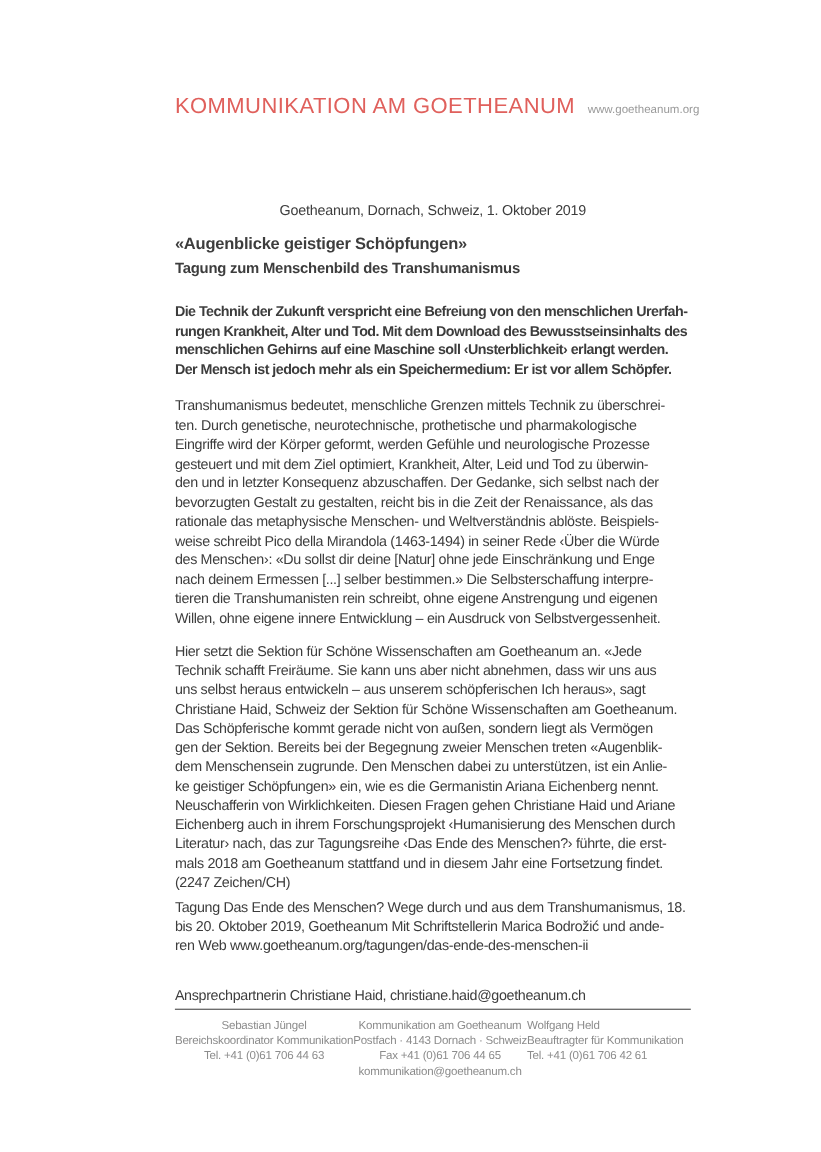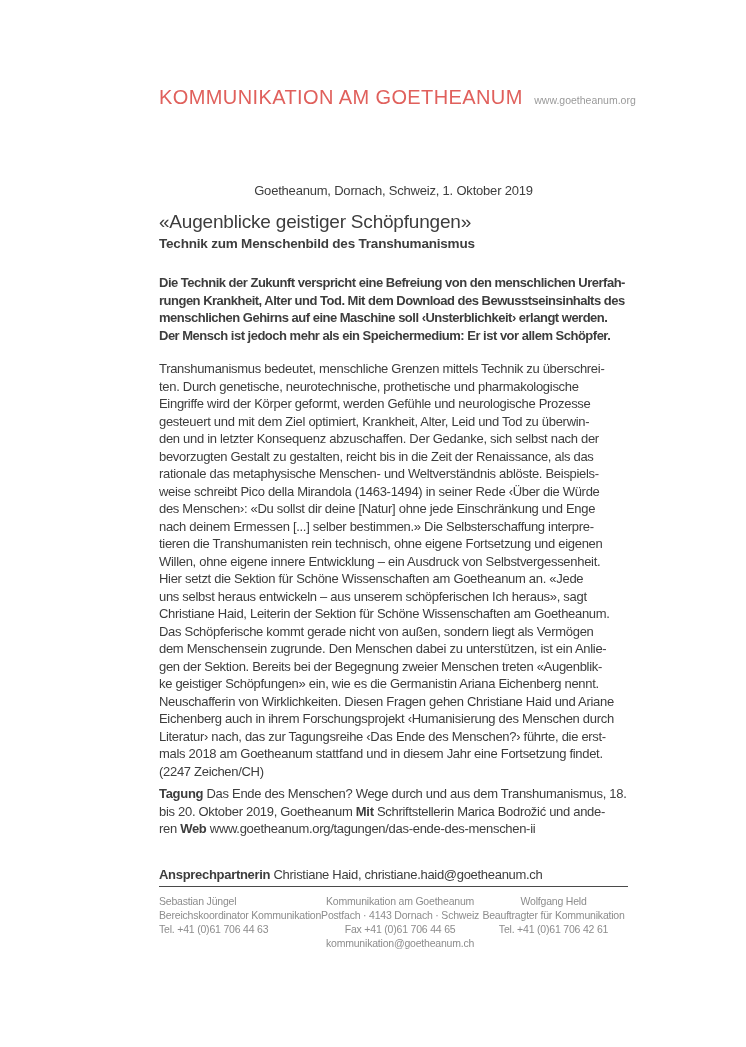--- a/index.html
+++ b/index.html
@@ -36,22 +36,22 @@
   }
   .dateline {
     margin-top: 74px;
     text-align: center;
     font-size: 13px;
     line-height: 16px;
     letter-spacing: -0.2px;
   }
   .title {
     margin-top: 12px;
-    font-size: 19px;
-    font-weight: normal;
+    font-size: 15px;
+    font-weight: bold;
     line-height: 22px;
     letter-spacing: -0.2px;
   }
   .subtitle {
     margin-top: 2px;
     font-size: 13.5px;
     font-weight: bold;
     line-height: 18px;
     letter-spacing: -0.2px;
   }
@@ -60,93 +60,94 @@
     line-height: 17.5px;
     letter-spacing: -0.3px;
   }
   .tline { white-space: nowrap; }
   .lead {
     margin-top: 21px;
     font-weight: bold;
     letter-spacing: -0.5px;
   }
   .para1 { margin-top: 16px; }
-  .para2 { }
+  .para2 { margin-top: 13px; }
   .char-count {
     text-align: left;
     font-size: 13px;
     line-height: 17.5px;
     letter-spacing: -0.3px;
   }
   .event-block { margin-top: 5px; }
   .contact-line { margin-top: 28px; }
-  .b { font-weight: bold; text-align: right; }
+  .b { font-weight: normal; text-align: right; }
   .rule {
     margin-top: 3px;
     border-top: 1px solid #4a4a4a;
     height: 0;
   }
   .footer {
     margin-top: 7px;
     display: grid;
     grid-template-columns: 1fr auto 1fr;
     font-size: 10.5px;
     line-height: 14px;
     color: #8c8c8c;
     letter-spacing: -0.2px;
   }
-  .footer .col-left   { text-align: left; }
+  .footer .col-left   { text-align: center; }
   .footer .col-center { text-align: center; }
-  .footer .col-right  { text-align: center; }
+  .footer .col-right  { text-align: left; }
 </style>
 </head>
 <body>
 
 <div class="page">
   <div class="content">
 
     <div class="masthead">
       <span class="brand">KOMMUNIKATION AM GOETHEANUM</span>
       <span class="site-url">www.goetheanum.org</span>
     </div>
 
     <div class="dateline">Goetheanum, Dornach, Schweiz, 1. Oktober 2019</div>
 
     <div class="title">«Augenblicke geistiger Schöpfungen»</div>
-    <div class="subtitle">Technik zum Menschenbild des Transhumanismus</div>
+    <div class="subtitle">Tagung zum Menschenbild des Transhumanismus</div>
 
     <div class="para lead">
         <div class="tline">Die Technik der Zukunft verspricht eine Befreiung von den menschlichen Urerfah-</div>
         <div class="tline">rungen Krankheit, Alter und Tod. Mit dem Download des Bewusstseinsinhalts des</div>
         <div class="tline">menschlichen Gehirns auf eine Maschine soll ‹Unsterblichkeit› erlangt werden.</div>
         <div class="tline">Der Mensch ist jedoch mehr als ein Speichermedium: Er ist vor allem Schöpfer.</div>
       </div>
 
     <div class="para para1">
         <div class="tline">Transhumanismus bedeutet, menschliche Grenzen mittels Technik zu überschrei-</div>
         <div class="tline">ten. Durch genetische, neurotechnische, prothetische und pharmakologische</div>
         <div class="tline">Eingriffe wird der Körper geformt, werden Gefühle und neurologische Prozesse</div>
         <div class="tline">gesteuert und mit dem Ziel optimiert, Krankheit, Alter, Leid und Tod zu überwin-</div>
         <div class="tline">den und in letzter Konsequenz abzuschaffen. Der Gedanke, sich selbst nach der</div>
         <div class="tline">bevorzugten Gestalt zu gestalten, reicht bis in die Zeit der Renaissance, als das</div>
         <div class="tline">rationale das metaphysische Menschen- und Weltverständnis ablöste. Beispiels-</div>
         <div class="tline">weise schreibt Pico della Mirandola (1463-1494) in seiner Rede ‹Über die Würde</div>
         <div class="tline">des Menschen›: «Du sollst dir deine [Natur] ohne jede Einschränkung und Enge</div>
         <div class="tline">nach deinem Ermessen [...] selber bestimmen.» Die Selbsterschaffung interpre-</div>
-        <div class="tline">tieren die Transhumanisten rein technisch, ohne eigene Fortsetzung und eigenen</div>
+        <div class="tline">tieren die Transhumanisten rein schreibt, ohne eigene Anstrengung und eigenen</div>
         <div class="tline">Willen, ohne eigene innere Entwicklung – ein Ausdruck von Selbstvergessenheit.</div>
       </div>
 
     <div class="para para2">
         <div class="tline">Hier setzt die Sektion für Schöne Wissenschaften am Goetheanum an. «Jede</div>
+        <div class="tline">Technik schafft Freiräume. Sie kann uns aber nicht abnehmen, dass wir uns aus</div>
         <div class="tline">uns selbst heraus entwickeln – aus unserem schöpferischen Ich heraus», sagt</div>
-        <div class="tline">Christiane Haid, Leiterin der Sektion für Schöne Wissenschaften am Goetheanum.</div>
+        <div class="tline">Christiane Haid, Schweiz der Sektion für Schöne Wissenschaften am Goetheanum.</div>
         <div class="tline">Das Schöpferische kommt gerade nicht von außen, sondern liegt als Vermögen</div>
+        <div class="tline">gen der Sektion. Bereits bei der Begegnung zweier Menschen treten «Augenblik-</div>
         <div class="tline">dem Menschensein zugrunde. Den Menschen dabei zu unterstützen, ist ein Anlie-</div>
-        <div class="tline">gen der Sektion. Bereits bei der Begegnung zweier Menschen treten «Augenblik-</div>
         <div class="tline">ke geistiger Schöpfungen» ein, wie es die Germanistin Ariana Eichenberg nennt.</div>
         <div class="tline">Neuschafferin von Wirklichkeiten. Diesen Fragen gehen Christiane Haid und Ariane</div>
         <div class="tline">Eichenberg auch in ihrem Forschungsprojekt ‹Humanisierung des Menschen durch</div>
         <div class="tline">Literatur› nach, das zur Tagungsreihe ‹Das Ende des Menschen?› führte, die erst-</div>
         <div class="tline">mals 2018 am Goetheanum stattfand und in diesem Jahr eine Fortsetzung findet.</div>
       </div>
 
     <div class="char-count">(2247 Zeichen/CH)</div>
 
     <div class="para event-block">

